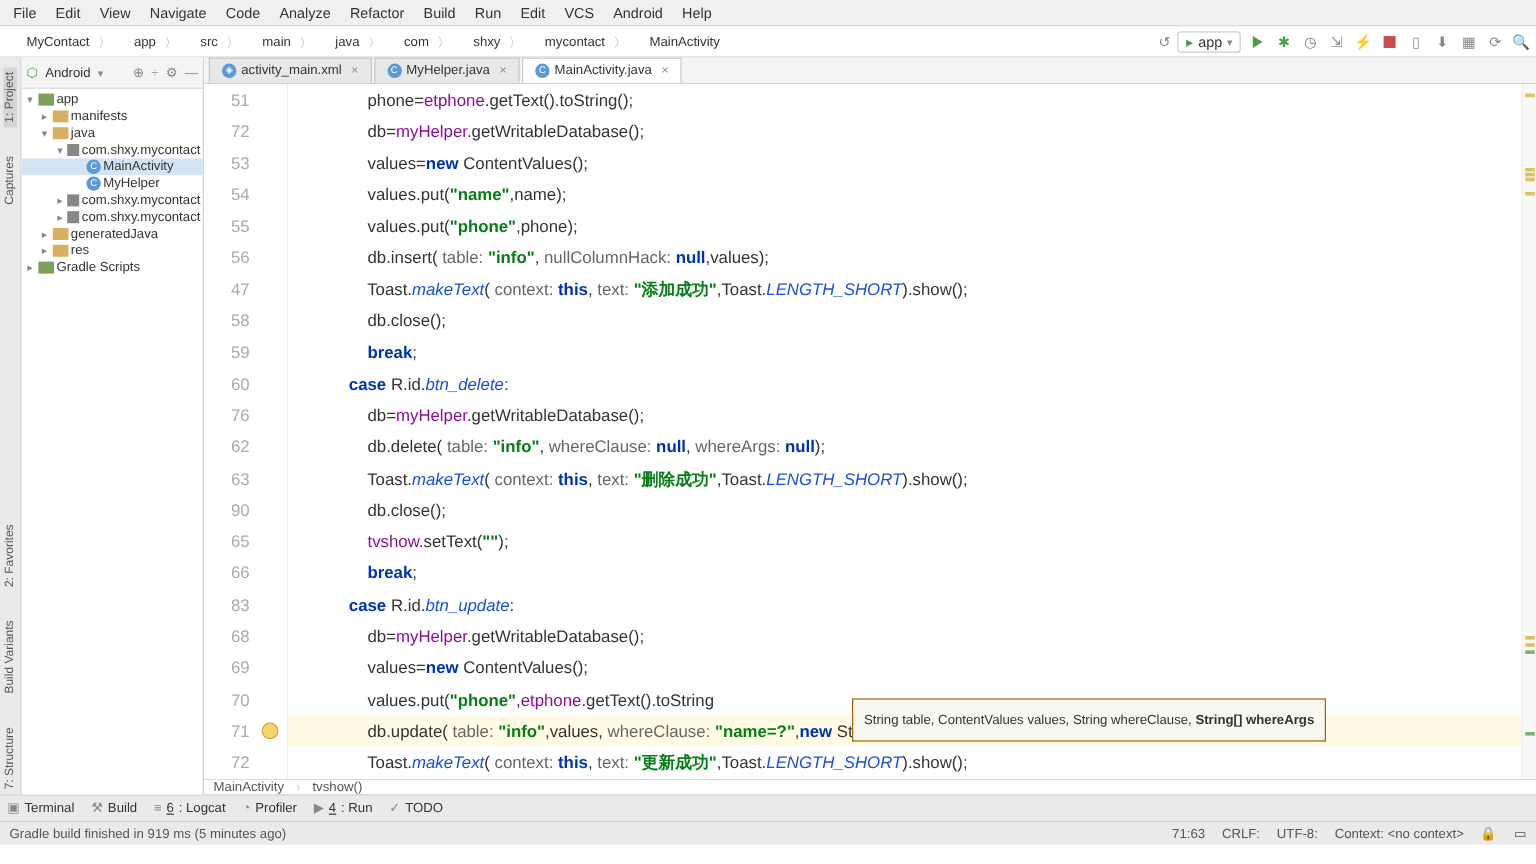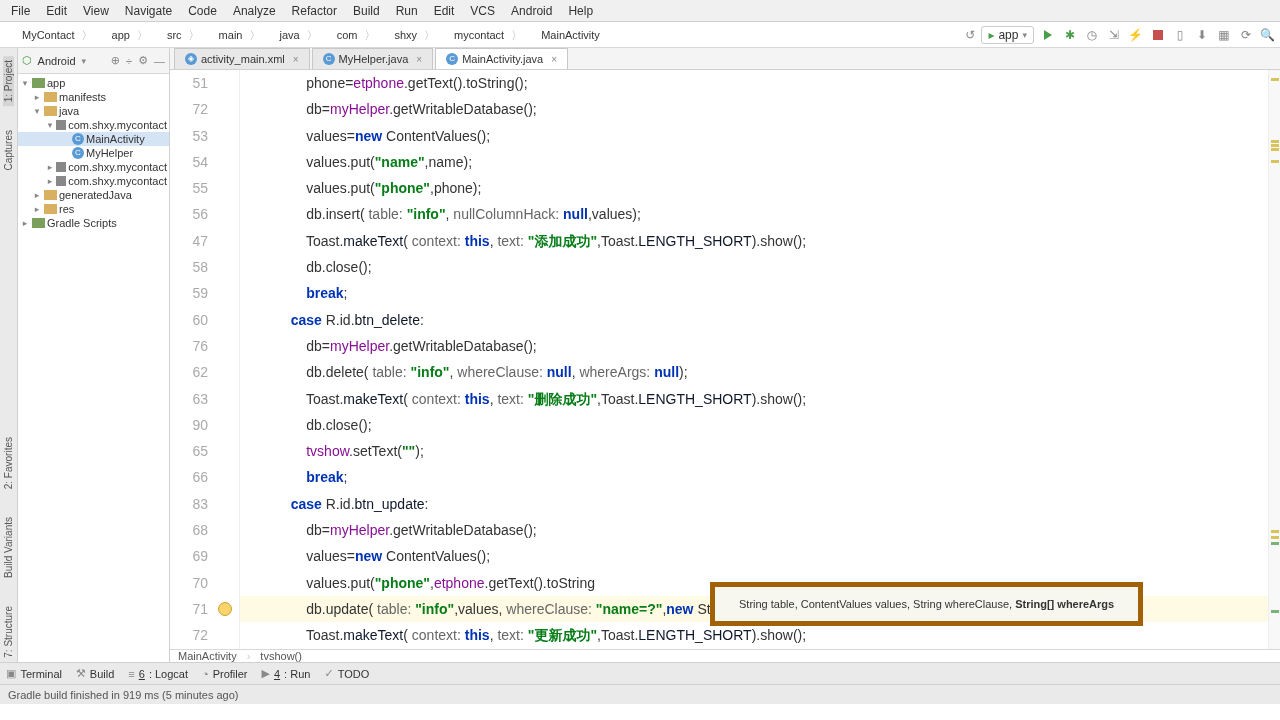--- a/index.html
+++ b/index.html
@@ -30,26 +30,26 @@
 .tab { padding:4px 10px; background:#e8e8e8; border:1px solid #c8c8c8; border-bottom:none; margin-right:2px; font-size:11px; display:flex; align-items:center; gap:4px; }
 .tab.active { background:#fff; }
 .tab .close { color:#888; font-size:10px; margin-left:4px; }
 .editor { flex:1; display:flex; font-family:"Consolas","Courier New",monospace; font-size:14px; line-height:26.3px; position:relative; background:#fff; }
 .gutter-nums { width:48px; text-align:right; color:#aaa; padding-right:10px; background:#fff; }
 .gutter-icons { width:22px; background:#fff; border-right:1px solid #eee; position:relative; }
 .code { flex:1; position:relative; white-space:pre; padding-left:4px; }
 .code .line { height:26.3px; }
 .kw { color:#0033b3; font-weight:bold; }
 .field { color:#871094; }
-.static { color:#0f172a; }
+.static { color:#1d4ed8; font-style:italic; }
 .str { color:#067d17; font-weight:bold; }
 .param { color:#666; }
 .code-highlight { position:absolute; left:0; right:0; height:26.3px; background:#fffae3; z-index:0; }
 .bulb { position:absolute; left:0; width:14px; height:14px; background:#f9d36b; border-radius:50%; border:1px solid #d0a030; }
-.tooltip { position:absolute; background:#f7f7f0; border:5px solid #a16207; padding:4px 24px; font-size:11px; font-family:sans-serif; z-index:10; white-space:nowrap; }
+.tooltip { position:absolute; background:#f7f7f0; border:1px solid #a16207; padding:4px 9px; font-size:11px; font-family:sans-serif; z-index:10; white-space:nowrap; }
 .tooltip b { font-weight:bold; }
 .crumb2 { height:20px; border-top:1px solid #d8d8d8; display:flex; align-items:center; padding:0 8px; font-size:11px; color:#555; gap:10px; }
 .toolwin { height:22px; background:#eaeaea; border-top:1px solid #d0d0d0; display:flex; align-items:center; padding:0 6px; gap:14px; font-size:11px; }
 .toolwin span { display:flex; align-items:center; gap:4px; }
 .statusbar { height:20px; background:#eaeaea; border-top:1px solid #d0d0d0; display:flex; align-items:center; justify-content:space-between; padding:0 8px; font-size:11px; color:#555; }
 .right-markers { width:12px; background:#f8f8f8; border-left:1px solid #eee; position:relative; }
 .marker { position:absolute; width:8px; height:3px; left:2px; }
 .marker.y { background:#d9c35c; }
 .marker.g { background:#7ab37a; }
 .folder-ico { width:13px; height:10px; background:#d8b060; display:inline-block; }
@@ -281,13 +281,21 @@
     <span><span style="color:#888">▣</span> Terminal</span>
     <span><span style="color:#888">⚒</span> Build</span>
     <span><span style="color:#888">≡</span> <u>6</u>: Logcat</span>
     <span><span style="color:#888">◔</span> Profiler</span>
     <span><span style="color:#888">▶</span> <u>4</u>: Run</span>
     <span><span style="color:#888">✓</span> TODO</span>
   </div>
 
 <div class="statusbar">
   <span>Gradle build finished in 919 ms (5 minutes ago)</span>
+  <span style="display:flex;gap:14px;align-items:center">
+    <span>71:63</span>
+    <span>CRLF:</span>
+    <span>UTF-8:</span>
+    <span>Context: &lt;no context&gt;</span>
+    <span>🔒</span>
+    <span>▭</span>
+  </span>
 </div>
 
 </body></html>

